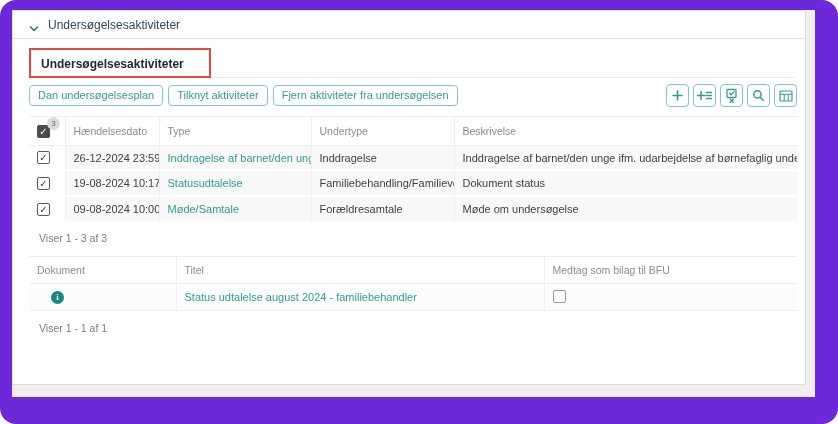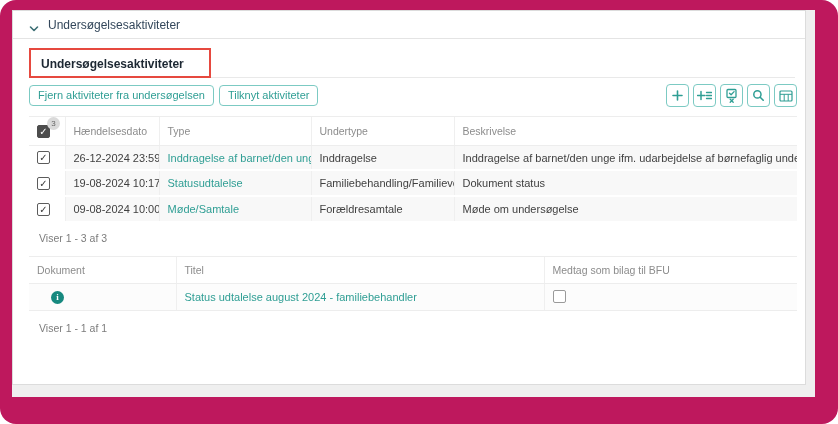--- a/index.html
+++ b/index.html
@@ -1,17 +1,17 @@
 <!DOCTYPE html>
 <html><head>
 <meta charset="utf-8">
 <style>
   html,body{margin:0;padding:0;background:#fff;}
   body{width:838px;height:424px;position:relative;font-family:"Liberation Sans","DejaVu Sans",sans-serif;overflow:hidden;}
-  .frame{position:absolute;inset:0;background:#be185d;border-radius:16px;}
+  .frame{position:absolute;inset:0;background:#6d28d9;border-radius:16px;}
   .page{position:absolute;top:10px;left:12px;right:23px;bottom:27px;background:#efefef;overflow:hidden;}
   .card{position:absolute;top:0;left:0;right:9px;bottom:12px;background:#ffffff;border:1px solid #dcdcdc;overflow:hidden;}
 
   
   .collapse-bar{height:27px;display:flex;align-items:center;gap:9px;padding:0 16px;border-bottom:1px solid #e4e4e4;}
   .collapse-bar .label{font-size:12px;color:#33475b;}
   .chev{width:10px;height:10px;display:inline-block;}
 
   .content{padding:9px 8px 0 16px;}
 
@@ -67,22 +67,23 @@
       <div class="content">
 
         <div class="heading-row">
           <span class="red-box">
             <span class="h">Undersøgelsesaktiviteter</span>
           </span>
         </div>
 
 
         <div class="btn-row">
+          <button class="tbtn">Dan undersøgelsesplan</button>
+          <button class="tbtn">Tilknyt aktiviteter</button>
           <button class="tbtn">Fjern aktiviteter fra undersøgelsen</button>
-          <button class="tbtn">Tilknyt aktiviteter</button>
           <span class="icon-group">
             <button class="ibtn">
               <svg width="13" height="13" viewBox="0 0 13 13">
                   <path d="M6.5 2v9M2 6.5h9" stroke="#2f9e94" stroke-width="1.6" stroke-linecap="round"></path>
                 </svg>
             </button>
             <button class="ibtn">
               <svg width="15" height="13" viewBox="0 0 15 13">
                   <path d="M4 2.5v8M0.5 6.5H8" stroke="#2f9e94" stroke-width="1.5" stroke-linecap="round"></path>
                   <path d="M9.5 3.5h5M9.5 6.5h5M9.5 9.5h5" stroke="#2f9e94" stroke-width="1.3" stroke-linecap="round"></path>

